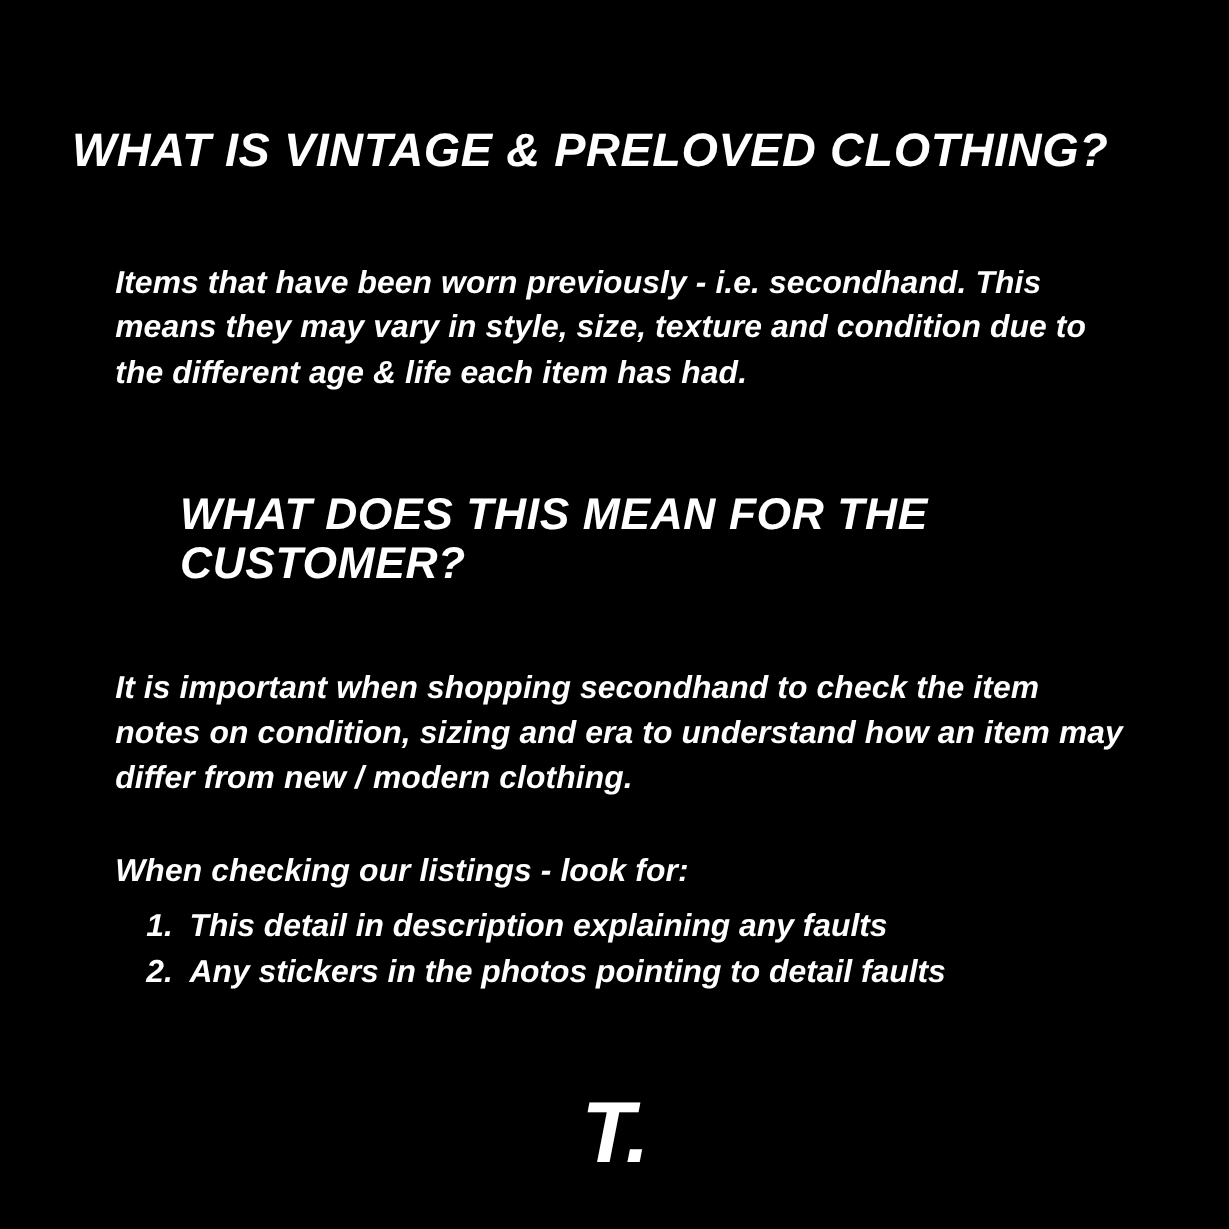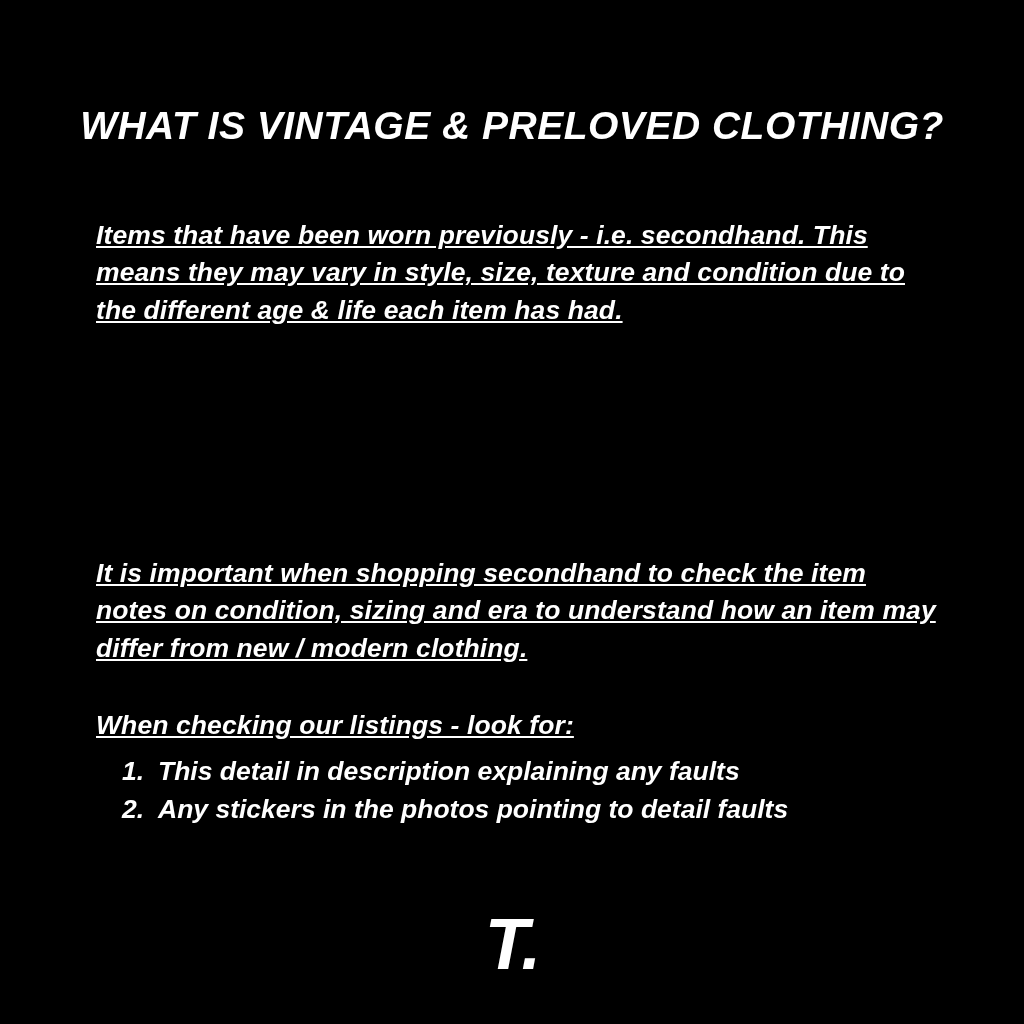--- a/index.html
+++ b/index.html
@@ -16,21 +16,21 @@
   }
   .page {
     position: relative;
     width: 1024px;
     height: 1024px;
     background: #000000;
     box-sizing: border-box;
   }
 
   .heading {
-    text-align: center;
+    text-align: left;
     font-weight: bold;
     font-style: italic;
     letter-spacing: 0.5px;
     color: #ffffff;
     line-height: 1.12;
   }
 
   .h-main {
     font-size: 39px;
     position: absolute;
@@ -48,21 +48,20 @@
   }
 
   .para {
     position: absolute;
     font-size: 26.5px;
     font-weight: bold;
     font-style: italic;
     line-height: 1.43;
     color: #ffffff;
     letter-spacing: 0.1px;
-    text-decoration: underline;
   }
 
   .p-1 {
     top: 190px;
     left: 96px;
     width: 840px;
   }
 
   .p-2 {
     top: 528px;
@@ -122,20 +121,21 @@
 </style>
 </head>
 <body>
 
 <div class="page">
 
   <h1 class="heading h-main">WHAT IS VINTAGE &amp; PRELOVED CLOTHING?</h1>
 
   <p class="para p-1">Items that have been worn previously - i.e. secondhand. This means they may vary in style, size, texture and condition due to the different age &amp; life each item has had.</p>
 
+  <h2 class="heading h-second">WHAT DOES THIS MEAN FOR THE CUSTOMER?</h2>
 
   <p class="para p-3">When checking our listings - look for:</p>
 
   <p class="para p-2">It is important when shopping secondhand to check the item notes on condition, sizing and era to understand how an item may differ from new / modern clothing.</p>
 
   <ul class="list">
     <li>
       <span class="num">1.</span>
       <span>This detail in description explaining any faults</span>
     </li>

